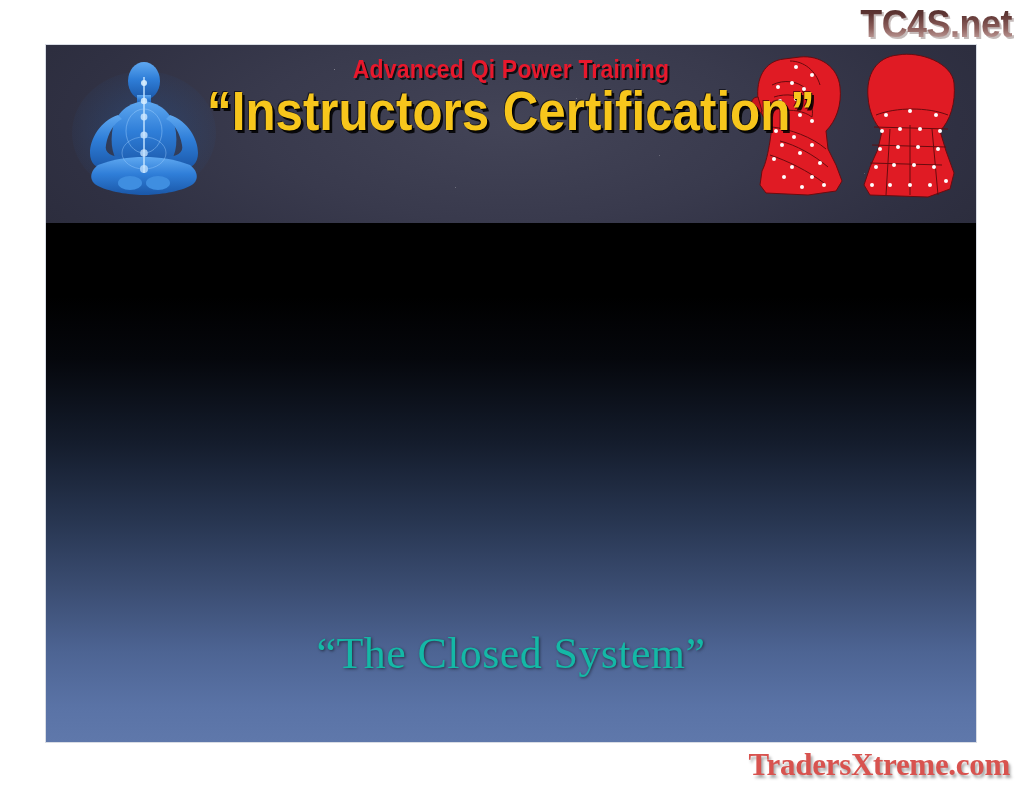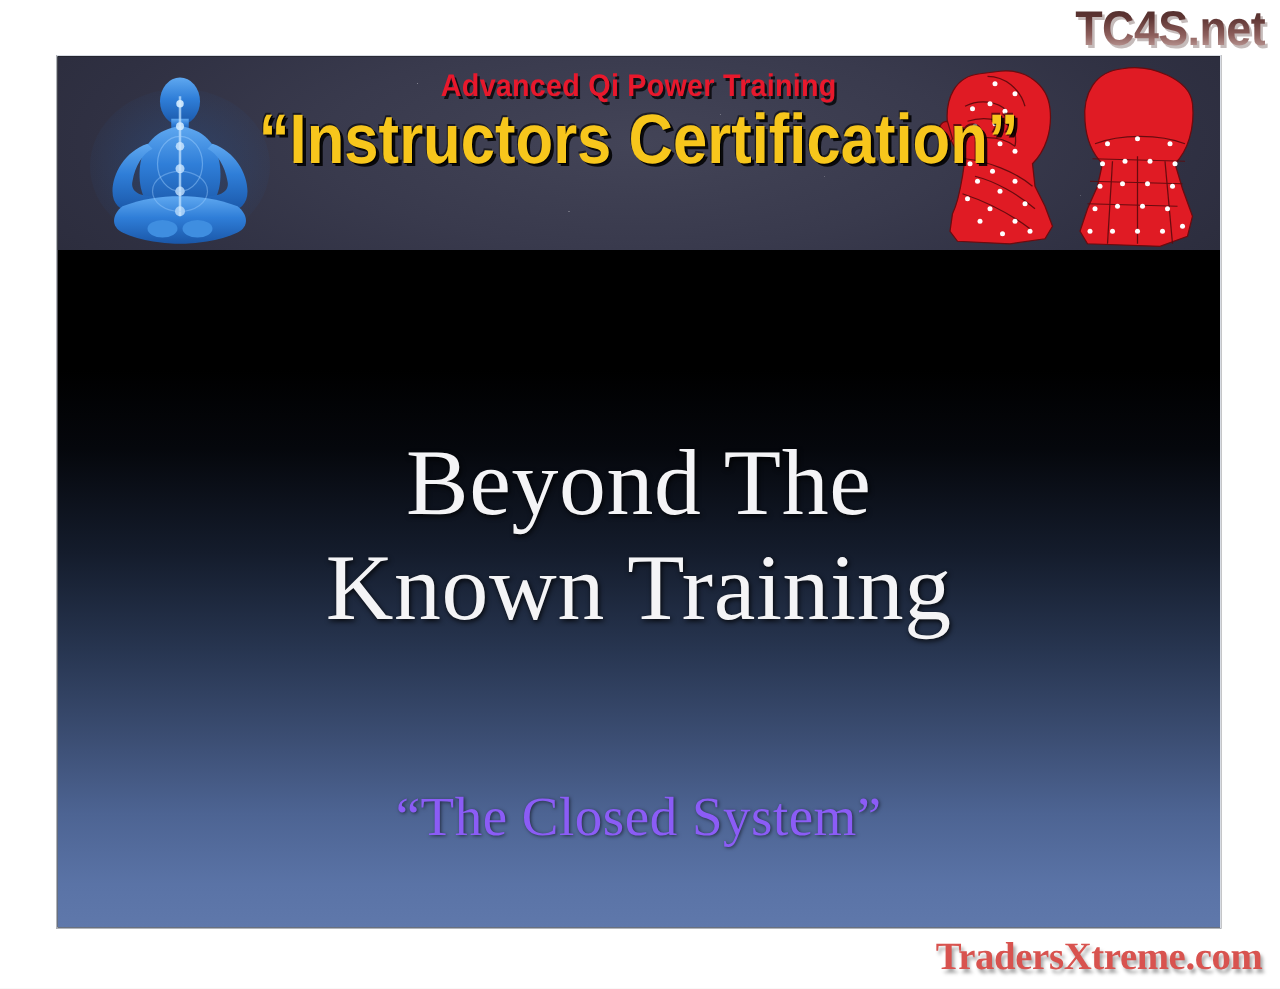--- a/index.html
+++ b/index.html
@@ -50,21 +50,21 @@
                 #5a73a6 95%,
                 #5f78ab 100%);
   }
 
   
   #banner {
     position: absolute;
     left: 0;
     top: 0;
     width: 930px;
-    height: 155px;
+    height: 178px;
     background:
       radial-gradient(ellipse 60% 120% at 50% 45%, #434457 0%, #393a4d 45%, #2f3042 80%, #2b2c3c 100%);
     overflow: hidden;
   }
   
   #banner .speckles {
     position: absolute; inset: 0;
     background-image:
       radial-gradient(1px 1px at 12% 22%, rgba(255,255,255,.45) 50%, transparent 51%),
       radial-gradient(1px 1px at 20% 68%, rgba(255,255,255,.30) 50%, transparent 51%),
@@ -139,21 +139,21 @@
     line-height: 1.12;
     letter-spacing: .5px;
     text-shadow: 1px 2px 4px rgba(0,0,0,.85);
     white-space: pre-line;
   }
   #subhead {
     position: absolute;
     left: 0; right: 0;
     top: 583px;
     text-align: center;
-    color: #8b5cf6;
+    color: #14b8a6;
     font-family: "Liberation Serif", "DejaVu Serif", serif;
     font-size: 44px;
     letter-spacing: .4px;
     text-shadow: 1px 1px 3px rgba(0,0,0,.55);
   }
 
   
   #wm-center {
     position: absolute;
     left: 0; right: 0;
@@ -347,21 +347,19 @@
           <circle cx="136" cy="70" r="2"></circle>
             <circle cx="160" cy="66" r="2"></circle>
             <circle cx="186" cy="70" r="2"></circle>
         </g>
       </svg>
 
       <div id="banner-kicker">Advanced Qi Power Training</div>
       <div id="banner-title">“Instructors Certification”</div>
     </div>
 
-    <div id="headline">Beyond The
-Known Training</div>
     <div id="subhead">“The Closed System”</div>
 
   </div>
 
   <div id="wm-bottom">TradersXtreme.com</div>
 
 </div>
 
 </body></html>

